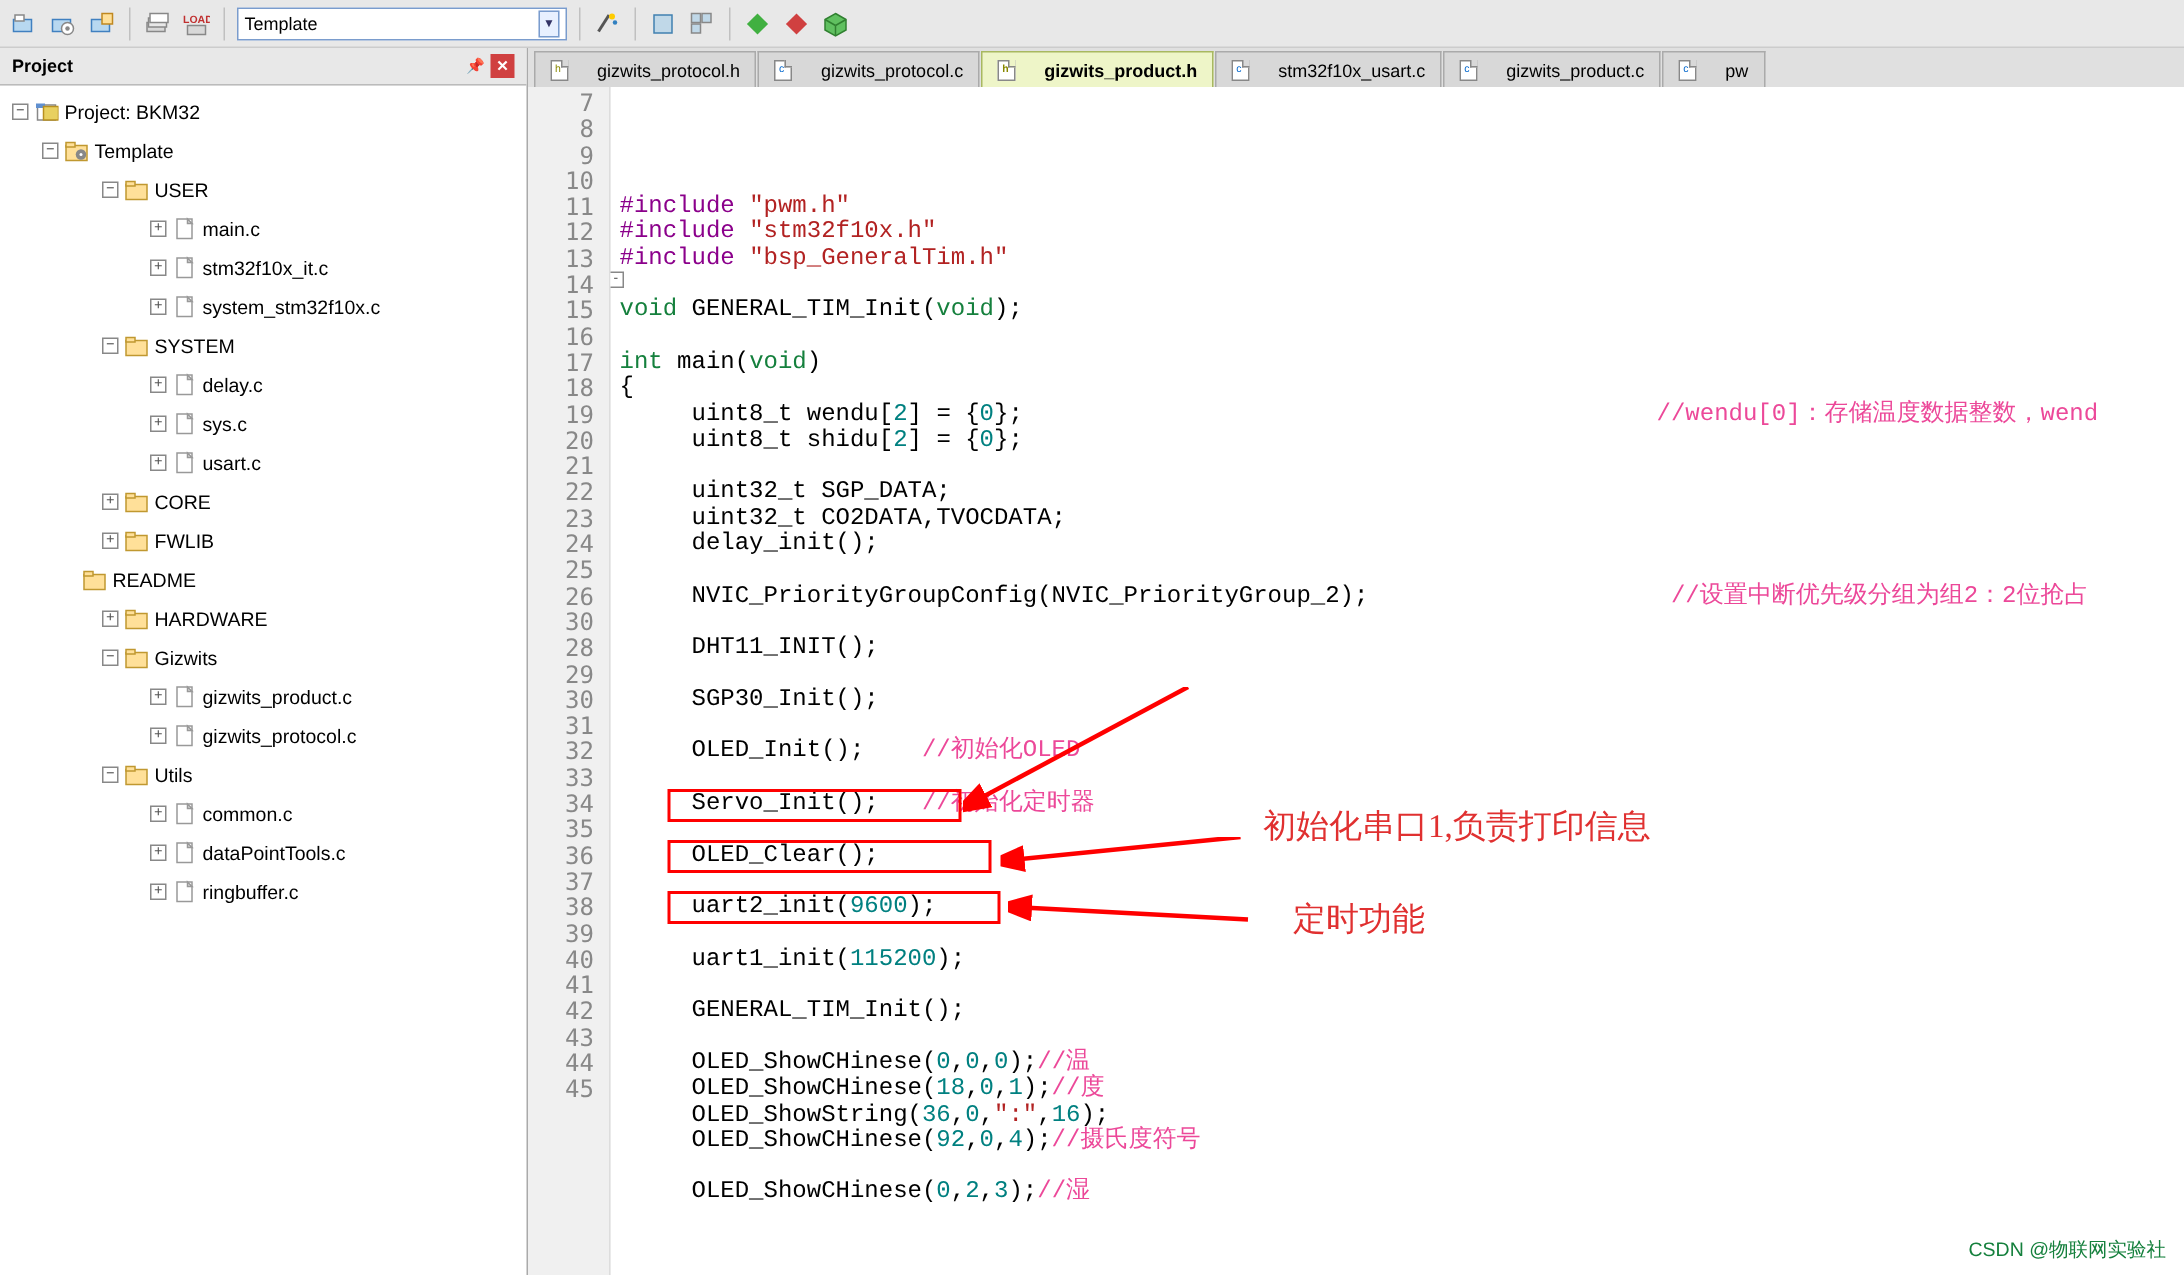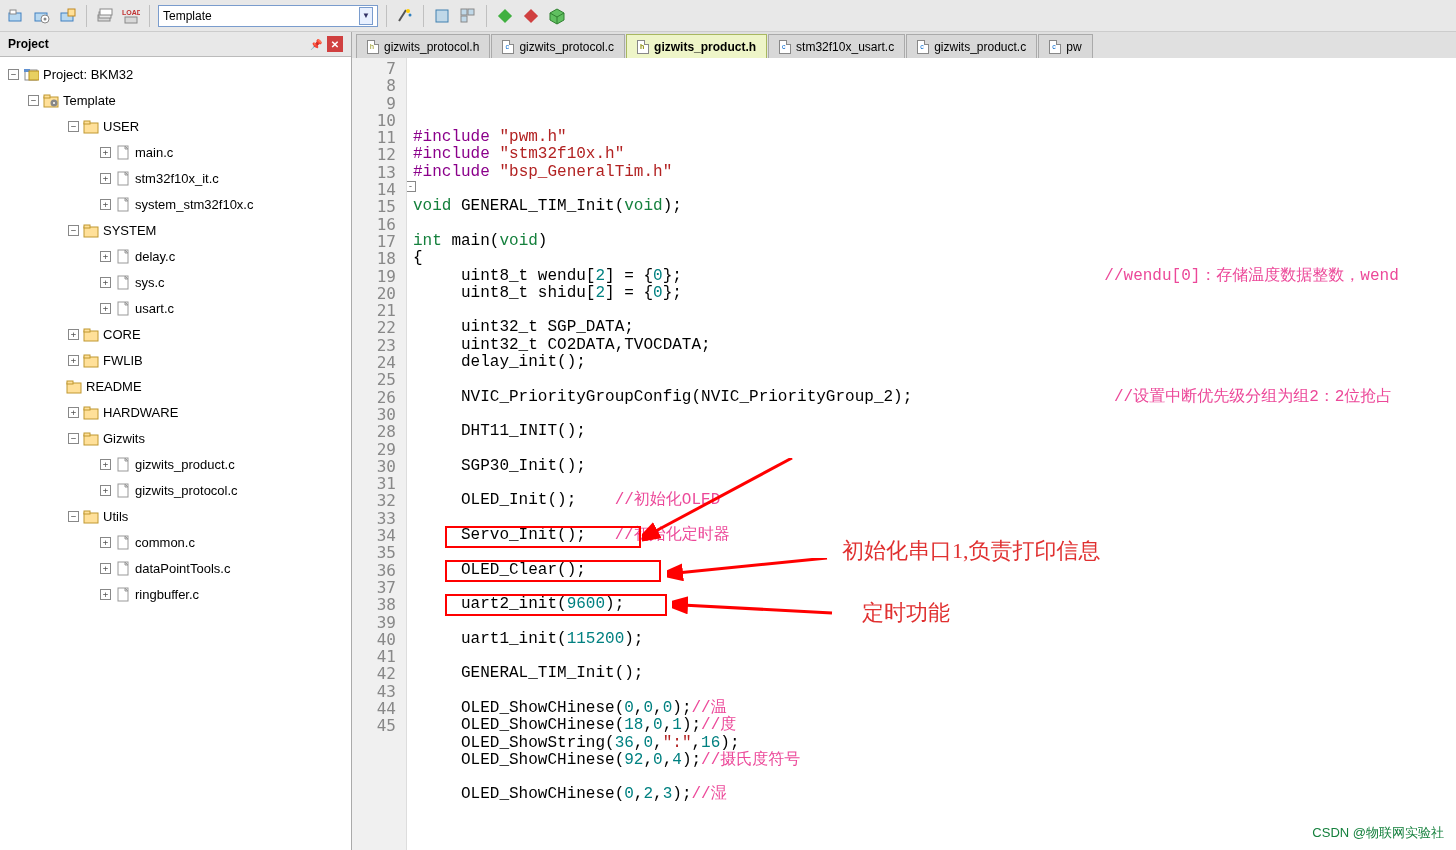--- a/index.html
+++ b/index.html
@@ -15,21 +15,21 @@
 .panel-btns { display: flex; gap: 2px; }
 .panel-btn { width: 16px; height: 16px; display: flex; align-items: center; justify-content: center; font-size: 10px; }
 .panel-btn.close { background: #d04040; color: white; }
 .tree { flex: 1; overflow: auto; padding: 4px 0; font-size: 13px; }
 .tree-node { display: flex; align-items: center; height: 26px; cursor: pointer; white-space: nowrap; }
 .tree-exp { width: 11px; height: 11px; border: 1px solid #888; display: inline-flex; align-items: center; justify-content: center; font-size: 9px; line-height: 1; margin-right: 4px; background: white; color: #555; font-family: monospace; }
 .tree-noexp { width: 11px; display: inline-block; margin-right: 4px; }
 .tree-icon { width: 16px; height: 16px; margin-right: 4px; display: inline-flex; align-items: center; justify-content: center; }
 .editor-area { flex: 1; display: flex; flex-direction: column; background: white; }
 .tabs { height: 26px; background: #e0e0e0; display: flex; align-items: flex-end; padding-left: 4px; overflow: hidden; }
-.tab { height: 24px; background: #d8d8d8; border: 1px solid #aaa; border-bottom: none; display: flex; align-items: center; padding: 0 10px; gap: 5px; cursor: pointer; font-size: 12px; white-space: nowrap; margin-right: 1px; margin-top: 24px; }
+.tab { height: 24px; background: #d8d8d8; border: 1px solid #aaa; border-bottom: none; display: flex; align-items: center; padding: 0 10px; gap: 19px; cursor: pointer; font-size: 12px; white-space: nowrap; margin-right: 1px; margin-top: 24px; }
 .tab.active { background: #eef5c8; border-color: #a8b860; font-weight: bold; }
 .tab .ficon { width: 12px; height: 14px; background: white; border: 1px solid #888; position: relative; }
 .tab .ficon::after { content: ''; position: absolute; right: -1px; top: -1px; width: 4px; height: 4px; background: #d8d8d8; border-left: 1px solid #888; border-bottom: 1px solid #888; }
 .tab.active .ficon::after { background: #eef5c8; }
 .tab .ficon.h::before { content: 'h'; position: absolute; font-size: 7px; color: #880; left: 2px; top: 2px; }
 .tab .ficon.c::before { content: 'c'; position: absolute; font-size: 7px; color: #06c; left: 2px; top: 2px; }
 .code-container { flex: 1; display: flex; overflow: hidden; position: relative; }
 .gutter { width: 55px; background: #f0f0f0; border-right: 1px solid #ddd; text-align: right; padding-right: 10px; font-family: Consolas, monospace; font-size: 16px; color: #888; line-height: 17.3px; padding-top: 2px; }
 .gutter div { height: 17.3px; }
 .code { flex: 1; font-family: Consolas, "Courier New", monospace; font-size: 16px; line-height: 17.3px; padding-top: 2px; padding-left: 6px; white-space: pre; position: relative; overflow: hidden; }
@@ -256,21 +256,21 @@
         <div class="tree-node" style="padding-left: 68px;">
           <span class="tree-exp">+</span>
           <span class="tree-icon">
             <svg width="16" height="16">
               <rect x="1" y="5" width="14" height="10" fill="#ffe099" stroke="#c09830"></rect>
               <rect x="1" y="3" width="6" height="3" fill="#ffe099" stroke="#c09830"></rect>
             </svg>
           </span>
           <span>FWLIB</span>
         </div>
-        <div class="tree-node" style="padding-left: 51px;">
+        <div class="tree-node" style="padding-left: 40px;">
           <span class="tree-noexp"></span>
           <span class="tree-icon">
             <svg width="16" height="16">
               <rect x="1" y="5" width="14" height="10" fill="#ffe099" stroke="#c09830"></rect>
               <rect x="1" y="3" width="6" height="3" fill="#ffe099" stroke="#c09830"></rect>
             </svg>
           </span>
           <span>README</span>
         </div>
         <div class="tree-node" style="padding-left: 68px;">

